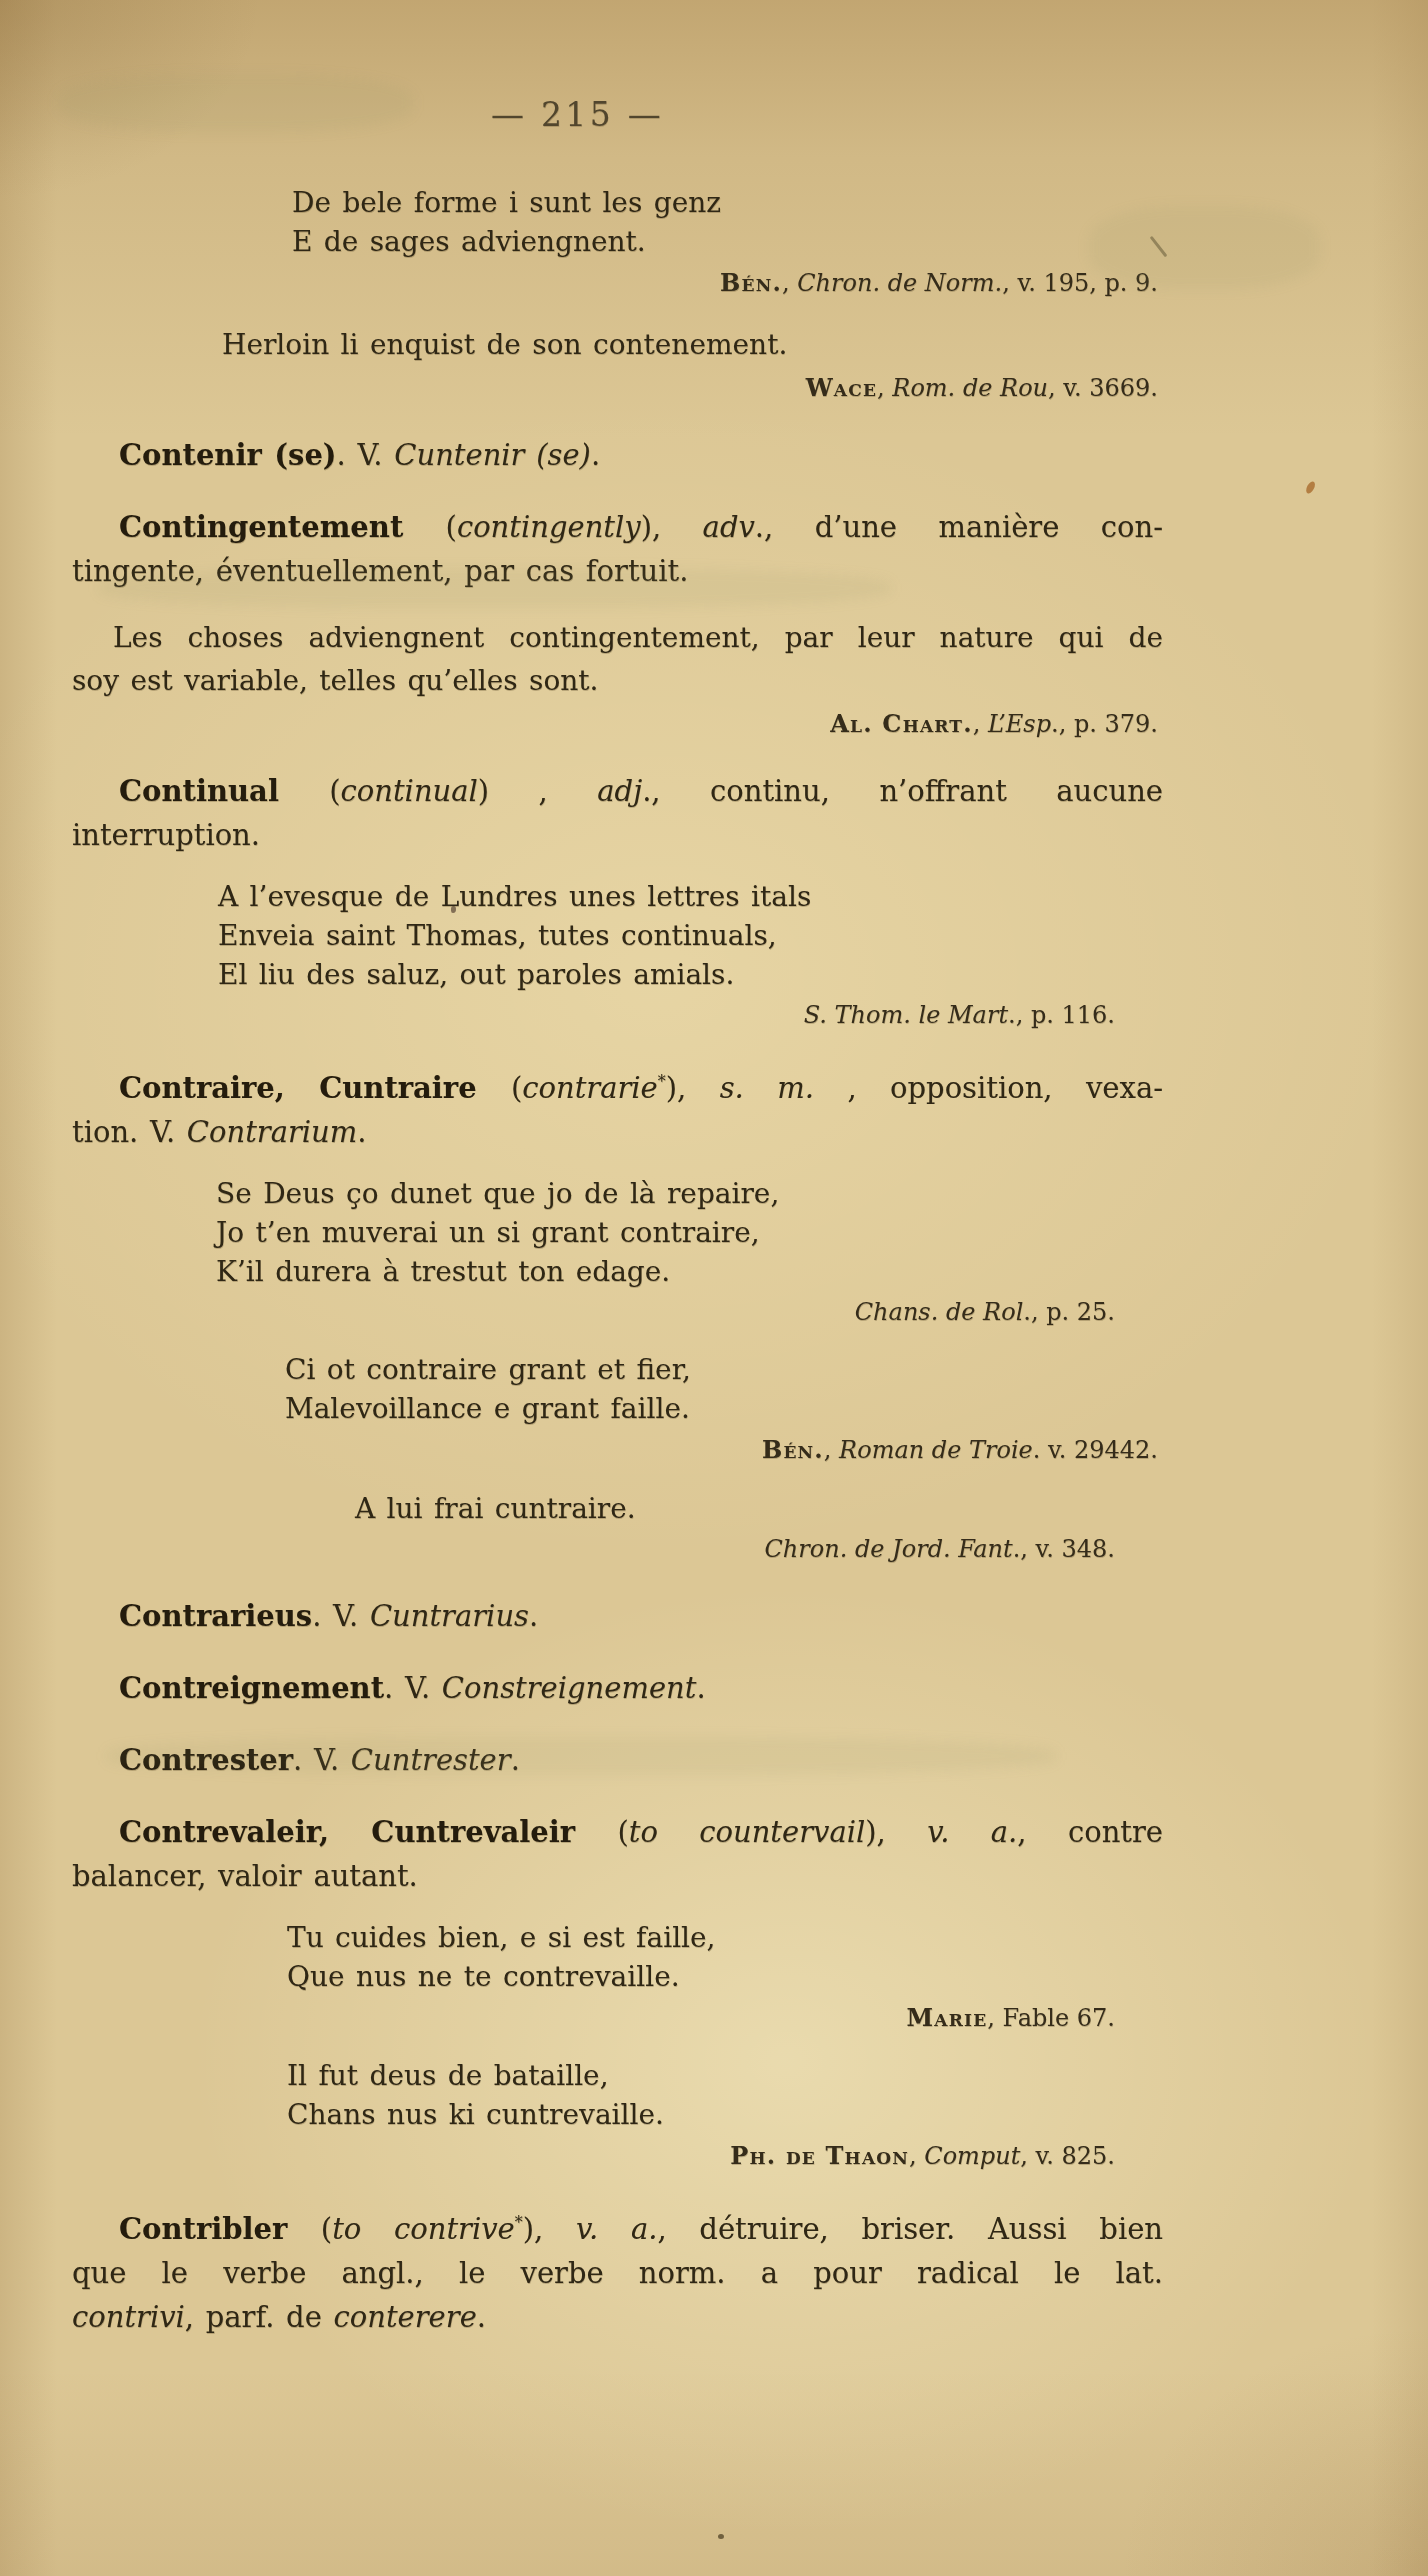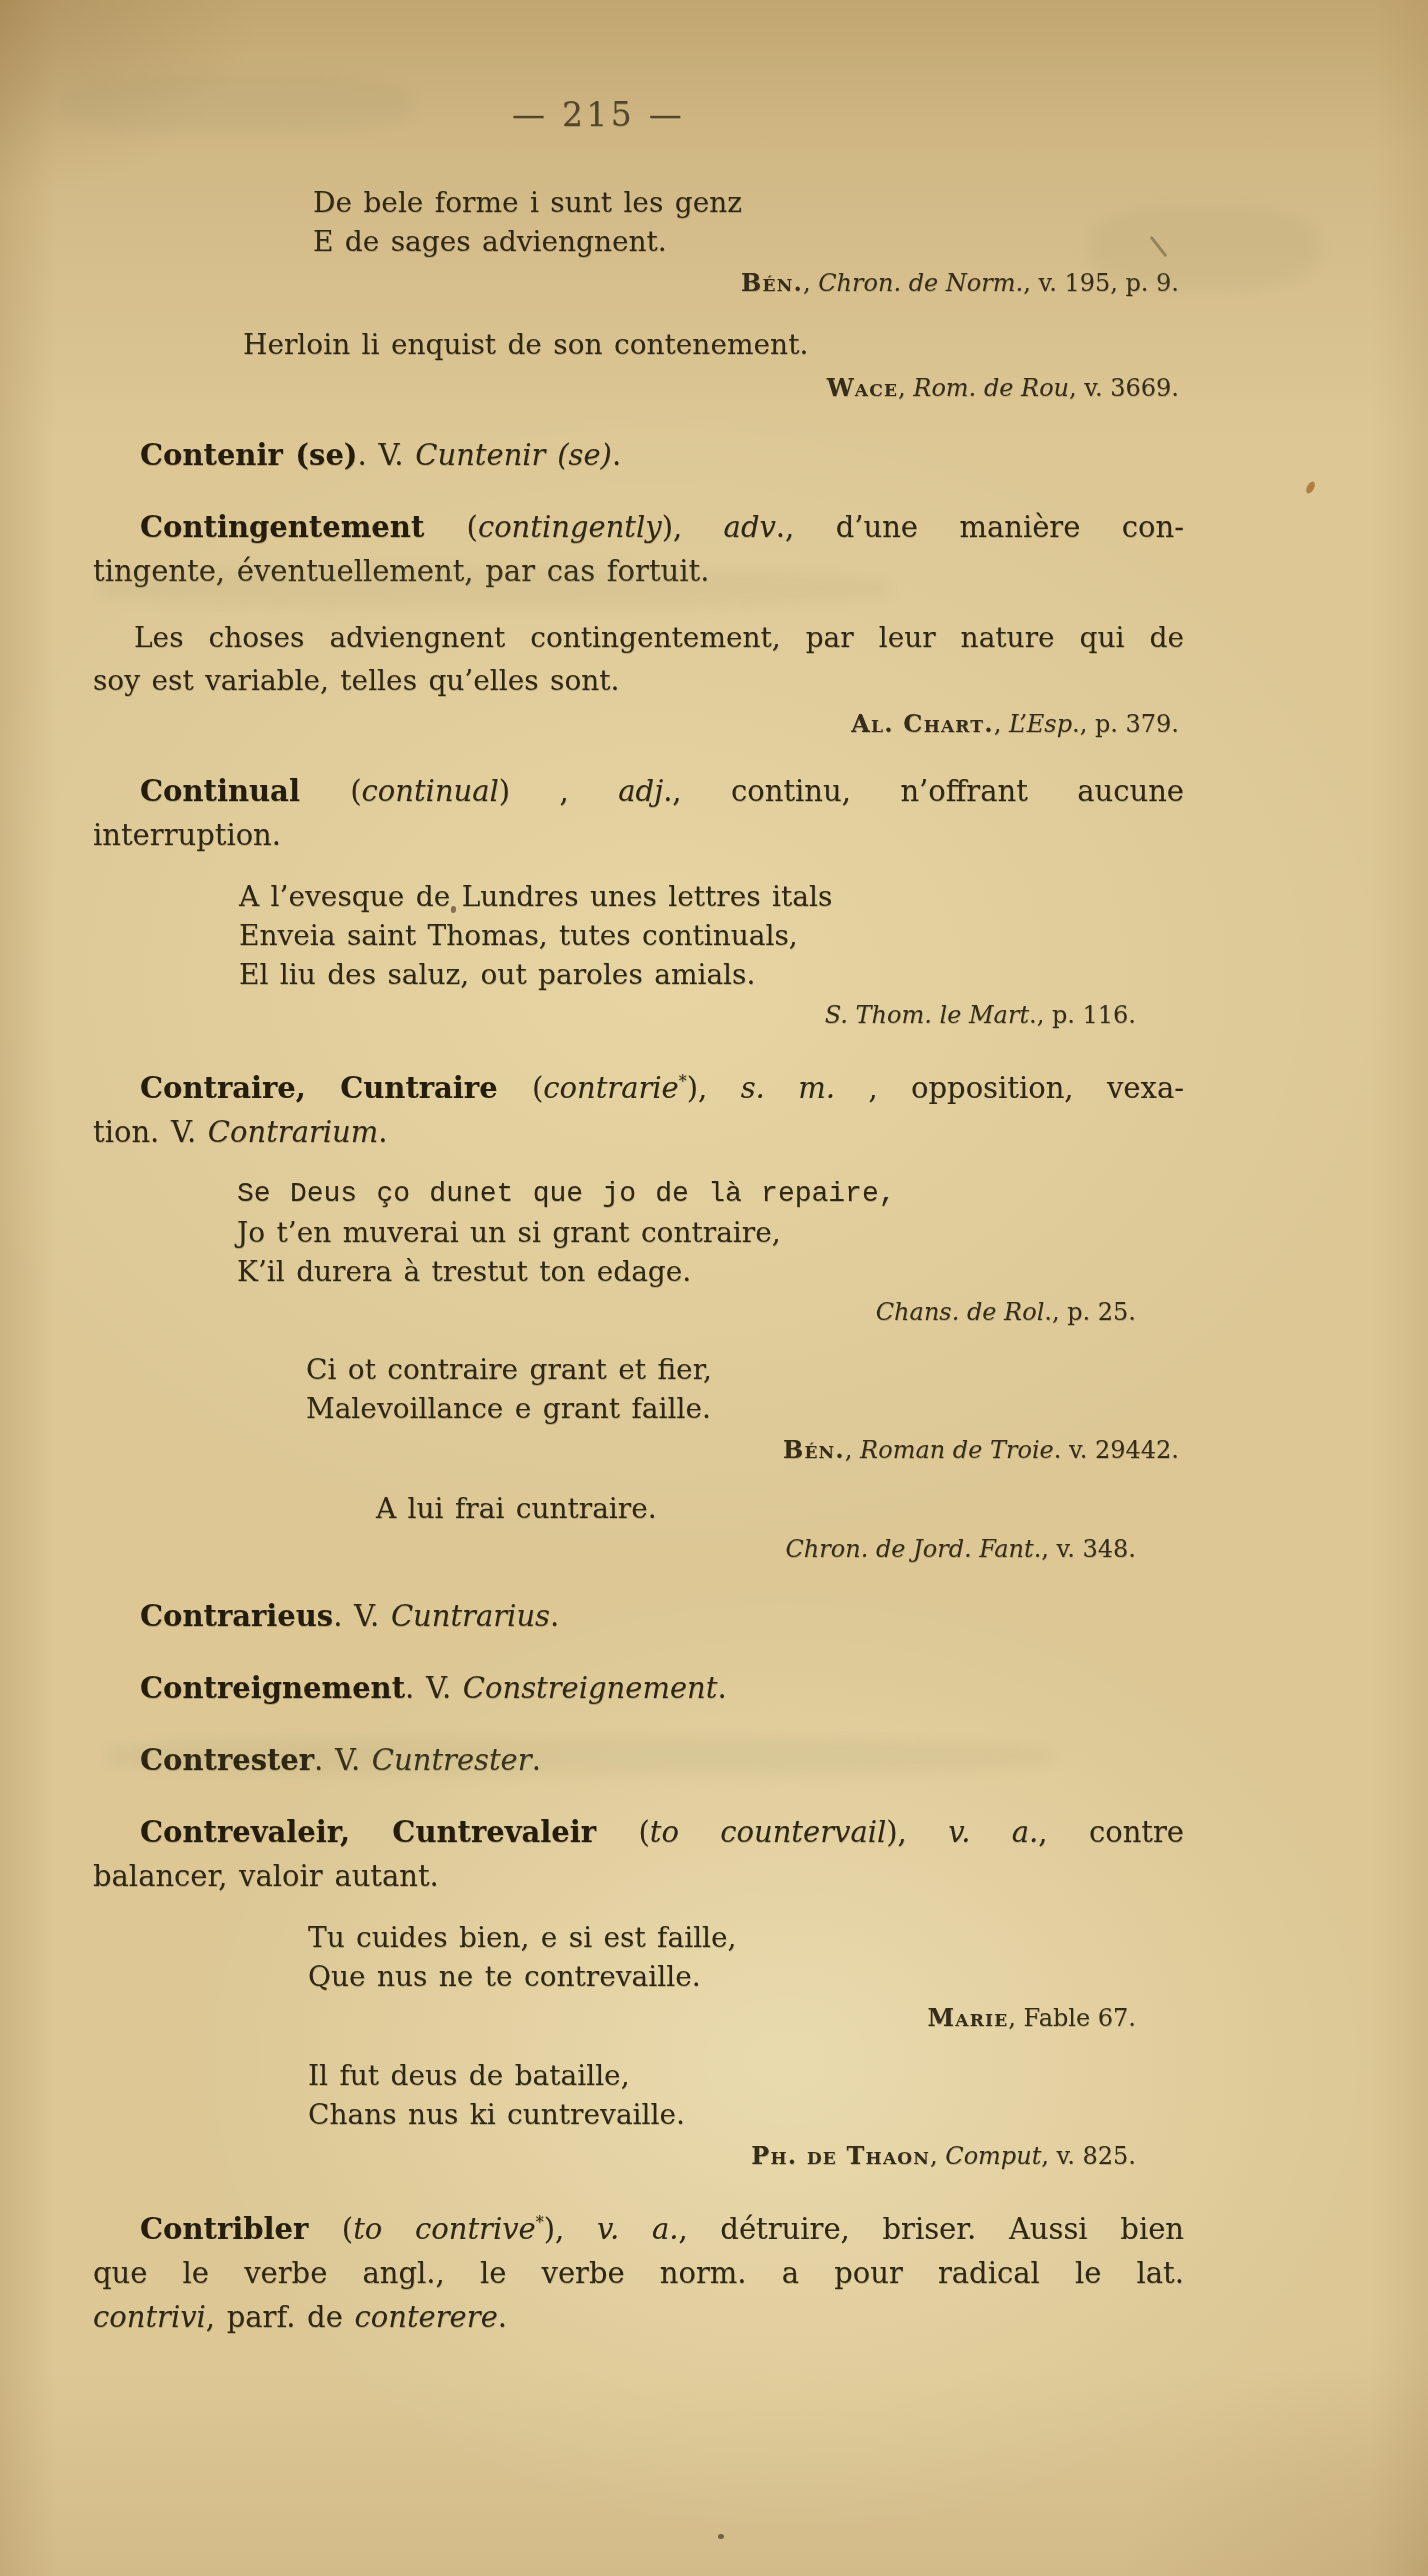--- a/index.html
+++ b/index.html
@@ -12,21 +12,21 @@
       radial-gradient(347px 264px at 0% 0%, rgba(118,88,44,0.22), rgba(118,88,44,0) 75%),
       radial-gradient(429px 347px at 100% 100%, rgba(138,100,50,0.16), rgba(138,100,50,0) 72%),
       radial-gradient(1073px 825px at 46% 38%, rgba(255,244,198,0.30), rgba(255,244,198,0) 70%),
       radial-gradient(825px 660px at 55% 80%, rgba(255,250,214,0.38), rgba(255,250,214,0) 72%),
       linear-gradient(180deg, rgba(158,120,64,0.42) 0%, rgba(158,120,64,0.18) 6%, rgba(158,120,64,0) 17%),
       linear-gradient(0deg, rgba(150,112,60,0.14) 0%, rgba(150,112,60,0) 8%),
       linear-gradient(90deg, rgba(140,105,55,0.20) 0%, rgba(140,105,55,0) 4%, rgba(140,105,55,0) 96%, rgba(140,105,55,0.15) 100%),
       #dcc795;
   }
   .content{
-    position:absolute;left:93px;top:0;width:1091px;padding-top:92px;
+    position:absolute;left:72px;top:0;width:1091px;padding-top:92px;
     text-shadow:0.4px 0.7px 0.6px rgba(80,60,30,0.28);
   }
   .page-header{
     text-align:center;
     transform:translateX(-40px);
     font-size:33px;line-height:46px;letter-spacing:3.3px;
     color:#413722;opacity:.88;
     margin-bottom:45px;
   }
   .block{position:relative;}
@@ -92,21 +92,21 @@
         <div class="verse-line" style="padding-left: 146px;">A l’evesque de Lundres unes lettres itals</div>
         <div class="verse-line" style="padding-left: 146px;">Enveia saint Thomas, tutes continuals,</div>
         <div class="verse-line" style="padding-left: 146px;">El liu des saluz, out paroles amials.</div>
       </div>
       <div class="block b-citation inset"><span class="italic">S. Thom. le Mart</span><span class="roman">., p. 116.</span></div>
       <div class="block b-entry">
         <div class="entry-line fill" style="text-indent: 47px;"><span class="bold">Contraire, Cuntraire </span><span class="roman">(</span><span class="italic">contrarie</span><span class="sup">*</span><span class="roman">), </span><span class="italic">s. m.</span><span class="roman"> , opposition, vexa-</span></div>
         <div class="entry-line"><span class="roman">tion. V. </span><span class="italic">Contrarium</span><span class="roman">.</span></div>
       </div>
       <div class="block b-verse">
-        <div class="verse-line" style="padding-left: 144px; font-family: Liberation Mono, monospace;">Se Deus ço dunet que jo de là repaire,</div>
+        <div class="verse-line" style="padding-left: 144px;">Se Deus ço dunet que jo de là repaire,</div>
         <div class="verse-line" style="padding-left: 144px;">Jo t’en muverai un si grant contraire,</div>
         <div class="verse-line" style="padding-left: 144px;">K’il durera à trestut ton edage.</div>
       </div>
       <div class="block b-citation inset"><span class="italic">Chans. de Rol</span><span class="roman">., p. 25.</span></div>
       <div class="block b-verse">
         <div class="verse-line" style="padding-left: 213px;">Ci ot contraire grant et fier,</div>
         <div class="verse-line" style="padding-left: 213px;">Malevoillance e grant faille.</div>
       </div>
       <div class="block b-citation"><span class="sc">Bén.</span><span class="roman">, </span><span class="italic">Roman de Troie</span><span class="roman">. v. 29442.</span></div>
       <div class="block b-verse">

